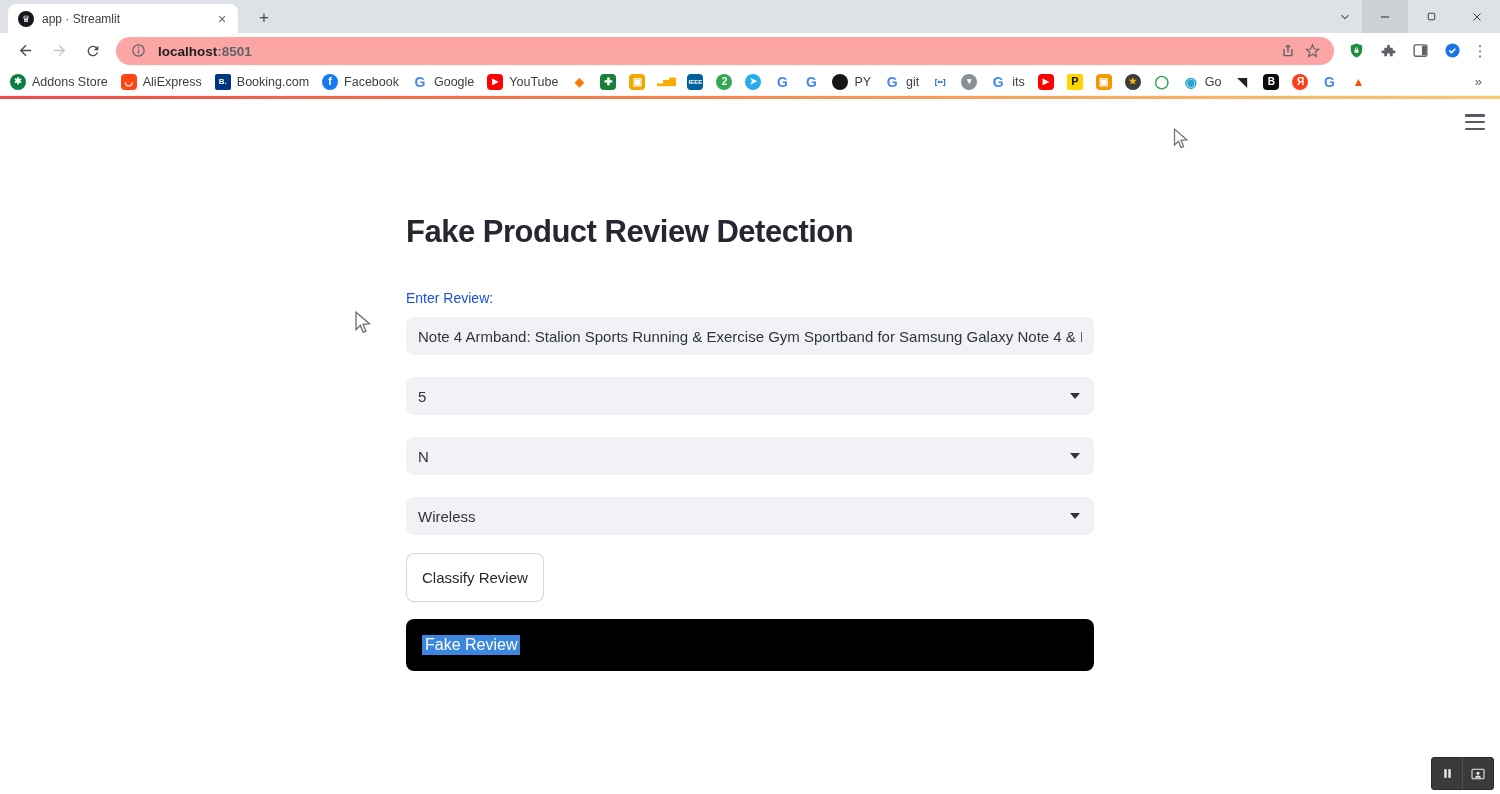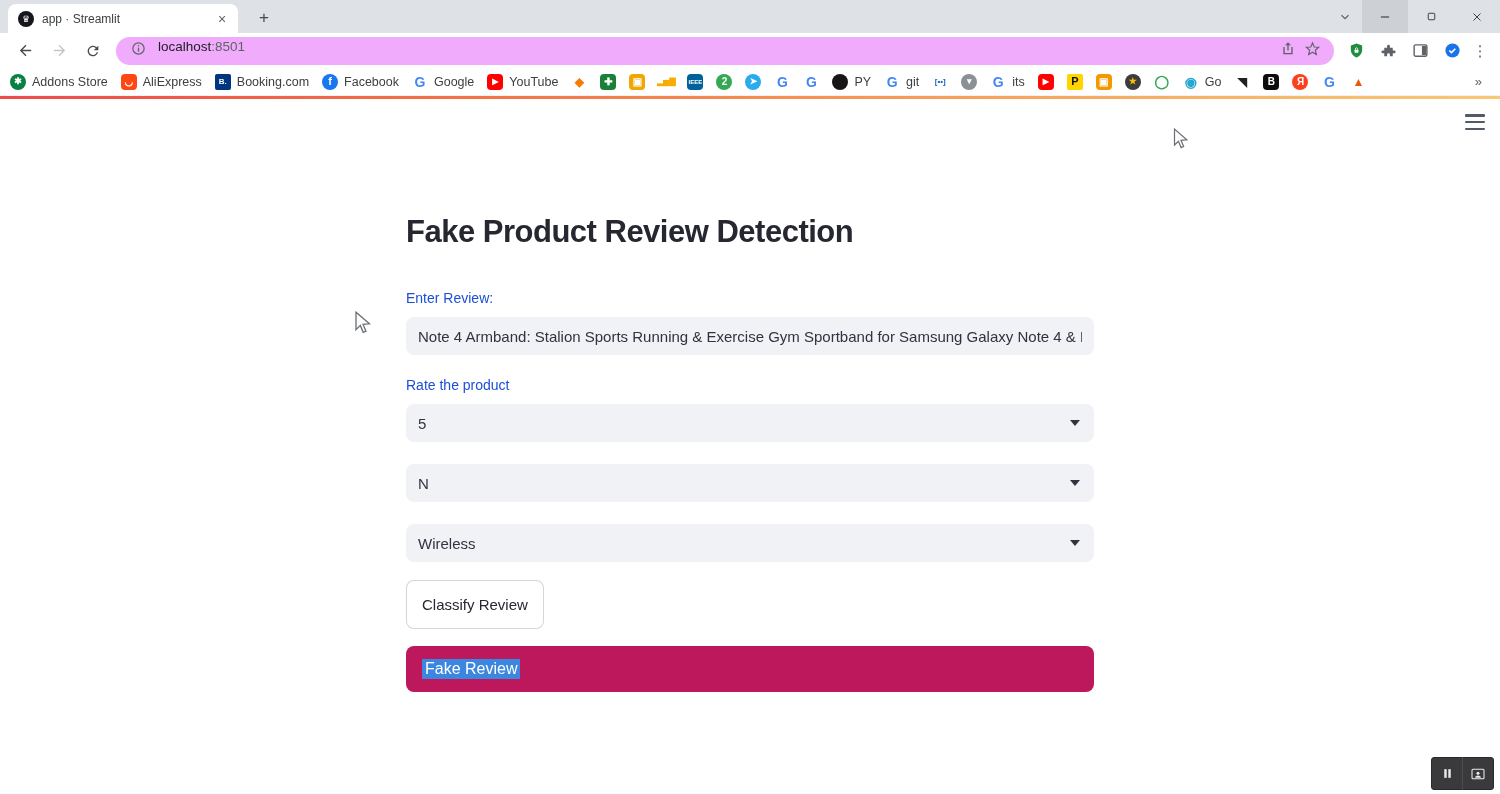--- a/index.html
+++ b/index.html
@@ -19,22 +19,22 @@
     font-size:17px; display:flex; align-items:center; justify-content:center; border-radius:50%; }
   .winctrls { position:absolute; right:0; top:0; height:33px; display:flex; align-items:stretch; }
   .winbtn { width:46px; display:flex; align-items:center; justify-content:center; }
   .winbtn.min { background:#cdd0d4; }
   .tab-chevron { position:absolute; right:140px; top:0; height:33px; width:30px;
     display:flex; align-items:center; justify-content:center; }
 
   .toolbar { height:35px; background:#fff; display:flex; align-items:center; padding:0 8px; }
   .navbtn { width:28px; height:28px; display:flex; align-items:center; justify-content:center;
     margin:0 3px; border-radius:50%; }
-  .omnibox { flex:1; height:28px; background:#f0abfc; border-radius:14px; margin:0 6px;
-    display:flex; align-items:flex-start; padding:0 10px; }
+  .omnibox { flex:1; height:28px; background:#fca5a5; border-radius:14px; margin:0 6px;
+    display:flex; align-items:center; padding:0 10px;font-weight:bold; }
   .url { font-size:13.5px; color:#202124; margin-left:8px; }
   .url-port { font-size:13.5px; color:#5f6368; }
   .omni-spacer { flex:1; }
   .omni-ic { width:24px; height:24px; display:flex; align-items:center; justify-content:center; }
   .extbtn { width:28px; height:28px; display:flex; align-items:center; justify-content:center;
     margin:0 2px; }
   .kebab { font-size:15px; color:#5f6368; width:24px; text-align:center; }
 
   .bookmarks { height:28px; background:#fff; display:flex; align-items:center; padding:0 10px;
     border-bottom:1px solid #f2f2f2; }
@@ -67,21 +67,21 @@
     margin-bottom:22px; display:block; }
   .st-select { position:relative; width:100%; height:38px; background:#f0f2f6; border-radius:8px;
     display:flex; align-items:center; padding:0 12px; font-size:15px; color:#31333f;
     margin-bottom:22px; cursor:default; }
   .caret { position:absolute; right:14px; top:16px; width:0; height:0;
     border-left:5px solid transparent; border-right:5px solid transparent;
     border-top:6px solid #31333f; }
   .st-button { background:#fff; border:1px solid rgba(49,51,63,0.2); border-radius:8px;
     height:49px; padding:0 15px; font-size:15px; color:#262730; margin-top:-4px;
     font-family:"Liberation Sans",sans-serif; }
-  .st-error { margin-top:17px; background:#be185d; border-radius:8px; height:46px;
+  .st-error { margin-top:17px; background:#000000; border-radius:8px; height:52px;
     display:flex; align-items:center; padding:0 16px; font-size:16px; }
   .sel-text { background:#3b87e0; color:#fff; padding:1px 3px; }
 
   
   .cursor { position:absolute; pointer-events:none; }
   .recorder { position:absolute; right:6px; bottom:4px; height:33px; background:#3a3a3c;
     border-radius:3px; display:flex; align-items:center; border:1px solid #2a2a2c; }
   .rec-btn { width:30px; height:33px; display:flex; align-items:center; justify-content:center; }
   .rec-div { width:1px; height:33px; background:#4d4d4f; }
 
@@ -356,21 +356,20 @@
       <div></div>
       <div></div>
   </div>
 
   <div class="main">
     <h1 class="title">Fake Product Review Detection</h1>
 
     <div class="st-label">Enter Review:</div>
     <input class="st-input" type="text" value="Note 4 Armband: Stalion Sports Running &amp; Exercise Gym Sportband for Samsung Galaxy Note 4 &amp; Note E" style="">
 
-    <div class="st-label">Rate the product</div>
     <div class="st-select">
       <span>5</span>
       <span class="caret"></span>
     </div>
 
     <div class="st-select">
       <span>N</span>
       <span class="caret"></span>
     </div>
 

